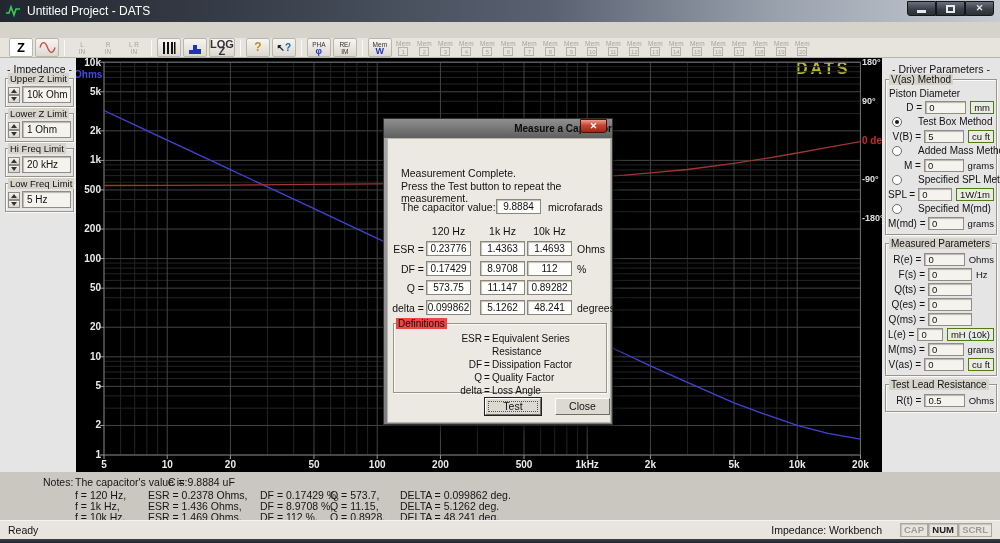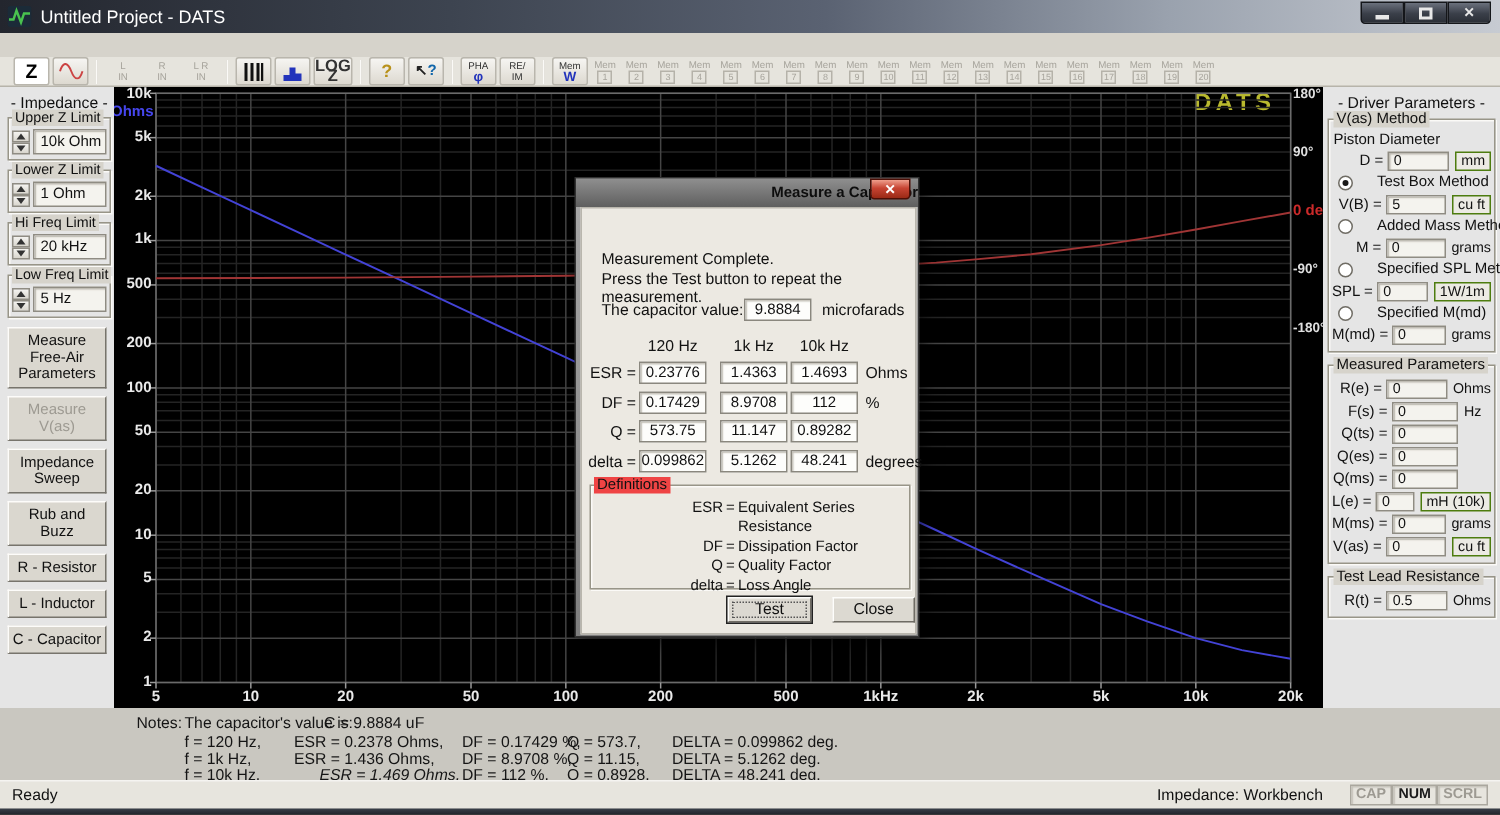--- a/index.html
+++ b/index.html
@@ -113,21 +113,21 @@
   .def-line{display:grid;grid-template-columns:88px 10px auto;font-size:10px;line-height:13px;}
   .def-term{text-align:right;}
   .dlg-btn{position:absolute;top:259px;width:56px;height:17px;border:1px solid;border-color:#fdfdfb #6f6c64 #6f6c64 #fdfdfb;
     background:#dcd9d1;text-align:center;font-size:10.5px;line-height:15px;}
   #btn-test{left:97px;outline:1px solid #222;outline-offset:0;}
   #btn-test::after{content:"";position:absolute;left:2px;top:2px;right:2px;bottom:2px;border:1px dotted #555;}
   #btn-close{left:167px;width:55px;}
 
   
   #notes{position:absolute;left:0;top:472px;width:1000px;height:48px;background:#c9c7c0;font-size:10.5px;color:#151515;}
-  #notes .nline{position:absolute;white-space:nowrap;margin-left:48px;}
+  #notes .nline{position:absolute;white-space:nowrap;}
   #statusbar{position:absolute;left:0;top:520px;width:1000px;height:19px;background:#e7e5de;border-top:1px solid #f5f4f1;
     font-size:10.5px;color:#111;}
   #status-ready{position:absolute;left:8px;top:3px;}
   #status-mode{position:absolute;right:118px;top:3px;}
   .kbd-cell{position:absolute;top:2px;height:14px;border:1px solid #aaa79e;box-shadow:inset 1px 1px 1px #c5c2b9;
     font-size:9.5px;line-height:12px;text-align:center;color:#9d9a92;font-weight:bold;padding:0 3px;}
   .kbd-cell.active{color:#1a1a1a;}
   #bottom-frame{position:absolute;left:0;top:539px;width:1000px;height:4px;background:linear-gradient(#3a3f49,#22252c);}
 </style>
 </head>
@@ -348,29 +348,20 @@
               <div class="spin-btn">
                 <div class="tri-up"></div>
               </div>
               <div class="spin-btn">
                 <div class="tri-dn"></div>
               </div>
             </div>
             <div class="lp-val">5 Hz</div>
           </div>
         </div>
-      </div>
-    <div id="lp-buttons">
-        <div class="lp-btn">Measure Free-Air Parameters</div>
-        <div class="lp-btn disabled">Measure V(as)</div>
-        <div class="lp-btn">Impedance Sweep</div>
-        <div class="lp-btn">Rub and Buzz</div>
-        <div class="lp-btn">R - Resistor</div>
-        <div class="lp-btn">L - Inductor</div>
-        <div class="lp-btn">C - Capacitor</div>
       </div>
   </div>
 
   <div id="chart">
     <div id="ohms-label">Ohms</div>
     <div id="dats-mark">DATS</div>
   <svg width="806" height="414">
         <line x1="44.628061670001216" y1="4.199999999999989" x2="44.628061670001216" y2="397" stroke="#242424" stroke-width="1"></line>
         <line x1="58.686887492429975" y1="4.199999999999989" x2="58.686887492429975" y2="397" stroke="#242424" stroke-width="1"></line>
         <line x1="70.8651963577442" y1="4.199999999999989" x2="70.8651963577442" y2="397" stroke="#242424" stroke-width="1"></line>
@@ -680,21 +671,21 @@
         <div class="nline" style="left: 148px; top: 17px;">ESR = 0.2378 Ohms,</div>
         <div class="nline" style="left: 260px; top: 17px;">DF = 0.17429 %,</div>
         <div class="nline" style="left: 330px; top: 17px;">Q = 573.7,</div>
         <div class="nline" style="left: 400px; top: 17px;">DELTA = 0.099862 deg.</div>
         <div class="nline" style="left: 75px; top: 28px;">f = 1k Hz,</div>
         <div class="nline" style="left: 148px; top: 28px;">ESR = 1.436 Ohms,</div>
         <div class="nline" style="left: 260px; top: 28px;">DF = 8.9708 %,</div>
         <div class="nline" style="left: 330px; top: 28px;">Q = 11.15,</div>
         <div class="nline" style="left: 400px; top: 28px;">DELTA = 5.1262 deg.</div>
         <div class="nline" style="left: 75px; top: 39px;">f = 10k Hz,</div>
-        <div class="nline" style="left: 165px; top: 39px; font-style: italic;">ESR = 1.469 Ohms,</div>
+        <div class="nline" style="left: 148px; top: 39px;">ESR = 1.469 Ohms,</div>
         <div class="nline" style="left: 260px; top: 39px;">DF =  112 %,</div>
         <div class="nline" style="left: 330px; top: 39px;">Q = 0.8928,</div>
         <div class="nline" style="left: 400px; top: 39px;">DELTA = 48.241 deg.</div>
       </div>
   </div>
 
   <div id="statusbar">
     <span id="status-ready">Ready</span>
     <span id="status-mode">Impedance: Workbench</span>
     <div id="kbd-cells">

